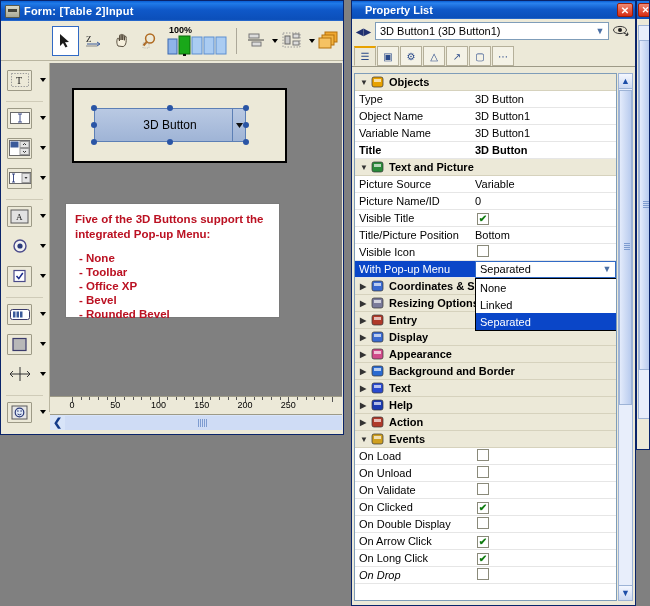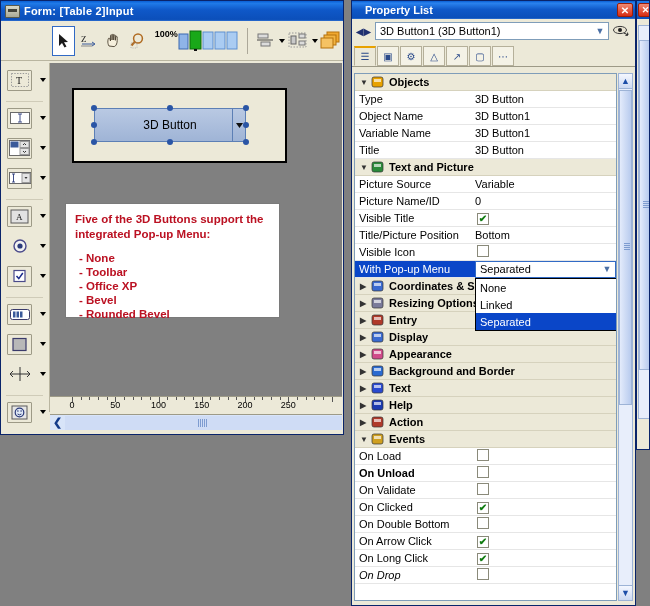--- a/index.html
+++ b/index.html
@@ -299,21 +299,21 @@
           </svg>
       </div>
       <div class="tbtn">
         <svg width="17" height="17" viewBox="0 0 17 17">
           <circle cx="8" cy="6.5" r="4.4" fill="none" stroke="#b06a20" stroke-width="1.5"></circle>
           <path d="M5 9.5 L1.5 13.5" stroke="#b06a20" stroke-width="2"></path>
           <rect x="1" y="11" width="6" height="5" fill="none" stroke="#9a9a9a" stroke-width="0.6" stroke-dasharray="1.2 1.2"></rect>
         </svg>
       </div>
 
-      <div style="display:flex;flex-direction:row;align-items:flex-end;margin:11px 2px;">
+      <div style="display:flex;flex-direction:column;align-items:flex-end;margin:11px 2px;">
         <div style="font-size:9px;font-weight:bold;align-self:flex-start;margin-left:2px;line-height:9px;">100%</div>
         <svg width="62" height="21" viewBox="0 0 62 21">
           <rect x="1" y="4" width="9" height="15" fill="#8fb4e8" stroke="#3a68b0"></rect>
           <rect x="12" y="1" width="11" height="18" fill="#19a819" stroke="#0d6a0d"></rect>
           <rect x="25" y="2" width="10" height="17" fill="#aaccf2" stroke="#5c8fd0"></rect>
           <rect x="37" y="2" width="10" height="17" fill="#aaccf2" stroke="#5c8fd0"></rect>
           <rect x="49" y="2" width="10" height="17" fill="#aaccf2" stroke="#5c8fd0"></rect>
           <rect x="16" y="19" width="3" height="2" fill="#111"></rect>
         </svg>
       </div>
@@ -609,21 +609,21 @@
           <span class="pval">3D Button</span>
         </div>
         <div class="prop-row" style="position: relative;">
           <span class="pname">Object Name</span>
           <span class="pval">3D Button1</span>
         </div>
         <div class="prop-row" style="position: relative;">
           <span class="pname">Variable Name</span>
           <span class="pval">3D Button1</span>
         </div>
-        <div class="prop-row" style="position: relative;">
+        <div class="prop-row" style="position: relative; font-weight: bold;">
           <span class="pname">Title</span>
           <span class="pval">3D Button</span>
         </div>
         <div class="group-row">
           <span class="tri">▼</span>
           <span class="gic">
             <svg width="13" height="12" viewBox="0 0 13 12">
               <rect x="1" y="1" width="11" height="10" rx="2" fill="#2a8a3a" stroke="#333" stroke-width="0.7"></rect>
               <rect x="3" y="3" width="7" height="3" fill="#ffffffaa"></rect>
             </svg>
@@ -760,34 +760,34 @@
               <rect x="1" y="1" width="11" height="10" rx="2" fill="#d0a020" stroke="#333" stroke-width="0.7"></rect>
               <rect x="3" y="3" width="7" height="3" fill="#ffffffaa"></rect>
             </svg>
           </span>
           <span>Events</span>
         </div>
         <div class="prop-row" style="position: relative;">
           <span class="pname">On Load</span>
           <span class="pval"><span class="chk"></span></span>
         </div>
-        <div class="prop-row" style="position: relative; font-weight: bold;">
+        <div class="prop-row" style="position: relative;">
           <span class="pname">On Unload</span>
           <span class="pval"><span class="chk"></span></span>
         </div>
         <div class="prop-row" style="position: relative;">
           <span class="pname">On Validate</span>
           <span class="pval"><span class="chk"></span></span>
         </div>
         <div class="prop-row" style="position: relative;">
           <span class="pname">On Clicked</span>
           <span class="pval"><span class="chk">✔</span></span>
         </div>
         <div class="prop-row" style="position: relative;">
-          <span class="pname">On Double Bottom</span>
+          <span class="pname">On Double Display</span>
           <span class="pval"><span class="chk"></span></span>
         </div>
         <div class="prop-row" style="position: relative;">
           <span class="pname">On Arrow Click</span>
           <span class="pval"><span class="chk">✔</span></span>
         </div>
         <div class="prop-row" style="position: relative;">
           <span class="pname">On Long Click</span>
           <span class="pval"><span class="chk">✔</span></span>
         </div>

